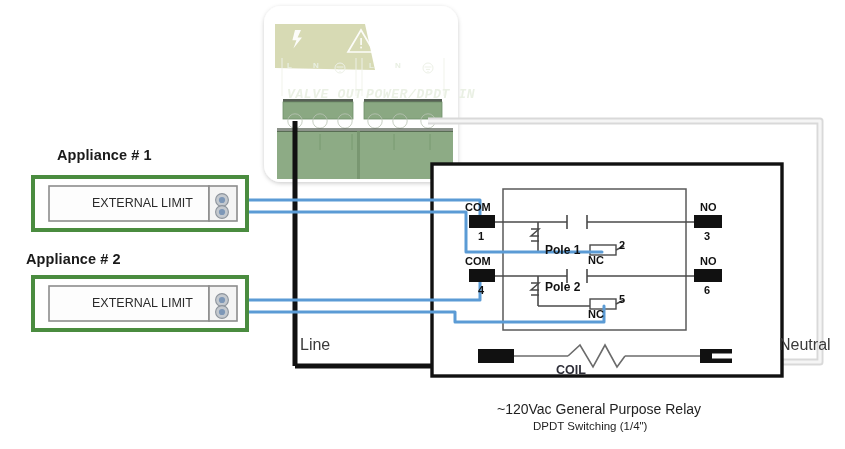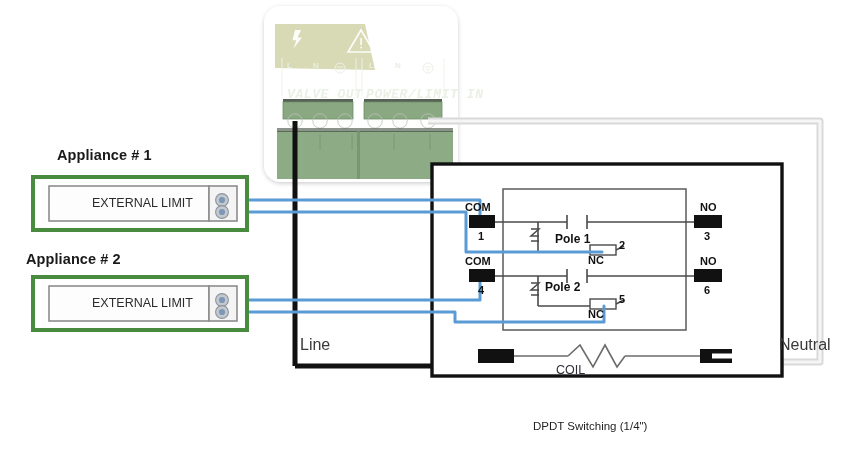--- a/index.html
+++ b/index.html
@@ -54,21 +54,21 @@
     font-weight: bold;
     color: #111111;
   }
   .nc-lbl {
     font-size: 11px;
     font-weight: bold;
     color: #111111;
   }
   .coil-lbl {
     font-size: 12.5px;
-    font-weight: normal;
+    font-weight: bold;
     color: #2e2e38;
     padding-left: 44px;
   }
   .rail-lbl {
     font-size: 16px;
     color: #3a3a3a;
   }
   .cap-main {
     font-size: 14px;
     color: #1f1f1f;
@@ -294,38 +294,39 @@
   <div class="lbl extlimit" style="left:92px; top:197px;">EXTERNAL LIMIT</div>
   <div class="lbl extlimit" style="left:92px; top:297px;">EXTERNAL LIMIT</div>
 
   <div class="lbl dev-term" style="left:287px; top:62px;">L</div>
   <div class="lbl dev-term" style="left:313px; top:62px;">N</div>
 
   <div class="lbl dev-term" style="left:369px; top:62px;">L</div>
   <div class="lbl dev-term" style="left:395px; top:62px;">N</div>
 
   <div class="lbl dev-sect" style="left:287px; top:88px;">VALVE OUT</div>
-  <div class="lbl dev-sect" style="left:366px; top:88px;">POWER/LIMIT IN</div>
+  <div class="lbl dev-sect" style="left:366px; top:88px;">POWER/DPDT IN</div>
 
   <div class="lbl term-name" style="left:465px; top:202px;">COM</div>
   <div class="lbl term-num" style="left:478px; top:231px;">1</div>
   <div class="lbl term-name" style="left:700px; top:202px;">NO</div>
   <div class="lbl term-num" style="left:704px; top:231px;">3</div>
-  <div class="lbl pole-lbl" style="left:545px; top:233px;margin-left:10px;">Pole 1</div>
+  <div class="lbl pole-lbl" style="left:545px; top:244px;">Pole 1</div>
   <div class="lbl nc-lbl" style="left:588px; top:255px;">NC</div>
   <div class="lbl term-num" style="left:619px; top:240px;">2</div>
 
   <div class="lbl term-name" style="left:465px; top:256px;">COM</div>
   <div class="lbl term-num" style="left:478px; top:285px;">4</div>
   <div class="lbl term-name" style="left:700px; top:256px;">NO</div>
   <div class="lbl term-num" style="left:704px; top:285px;">6</div>
   <div class="lbl pole-lbl" style="left:545px; top:281px;text-align:right;">Pole 2</div>
   <div class="lbl nc-lbl" style="left:588px; top:309px;">NC</div>
   <div class="lbl term-num" style="left:619px; top:294px;">5</div>
 
   <div class="lbl rail-lbl" style="left:300px; top:337px;">Line</div>
   <div class="lbl rail-lbl" style="left:779px; top:337px;">Neutral</div>
 
   <div class="lbl coil-lbl" style="left:512px; top:364px;">COIL</div>
 
+  <div class="lbl cap-main" style="left:497px; top:402px;">~120Vac General Purpose Relay</div>
   <div class="lbl cap-sub" style="left:533px; top:421px;">DPDT Switching (1/4")</div>
 
 </div>
 
 </body></html>

